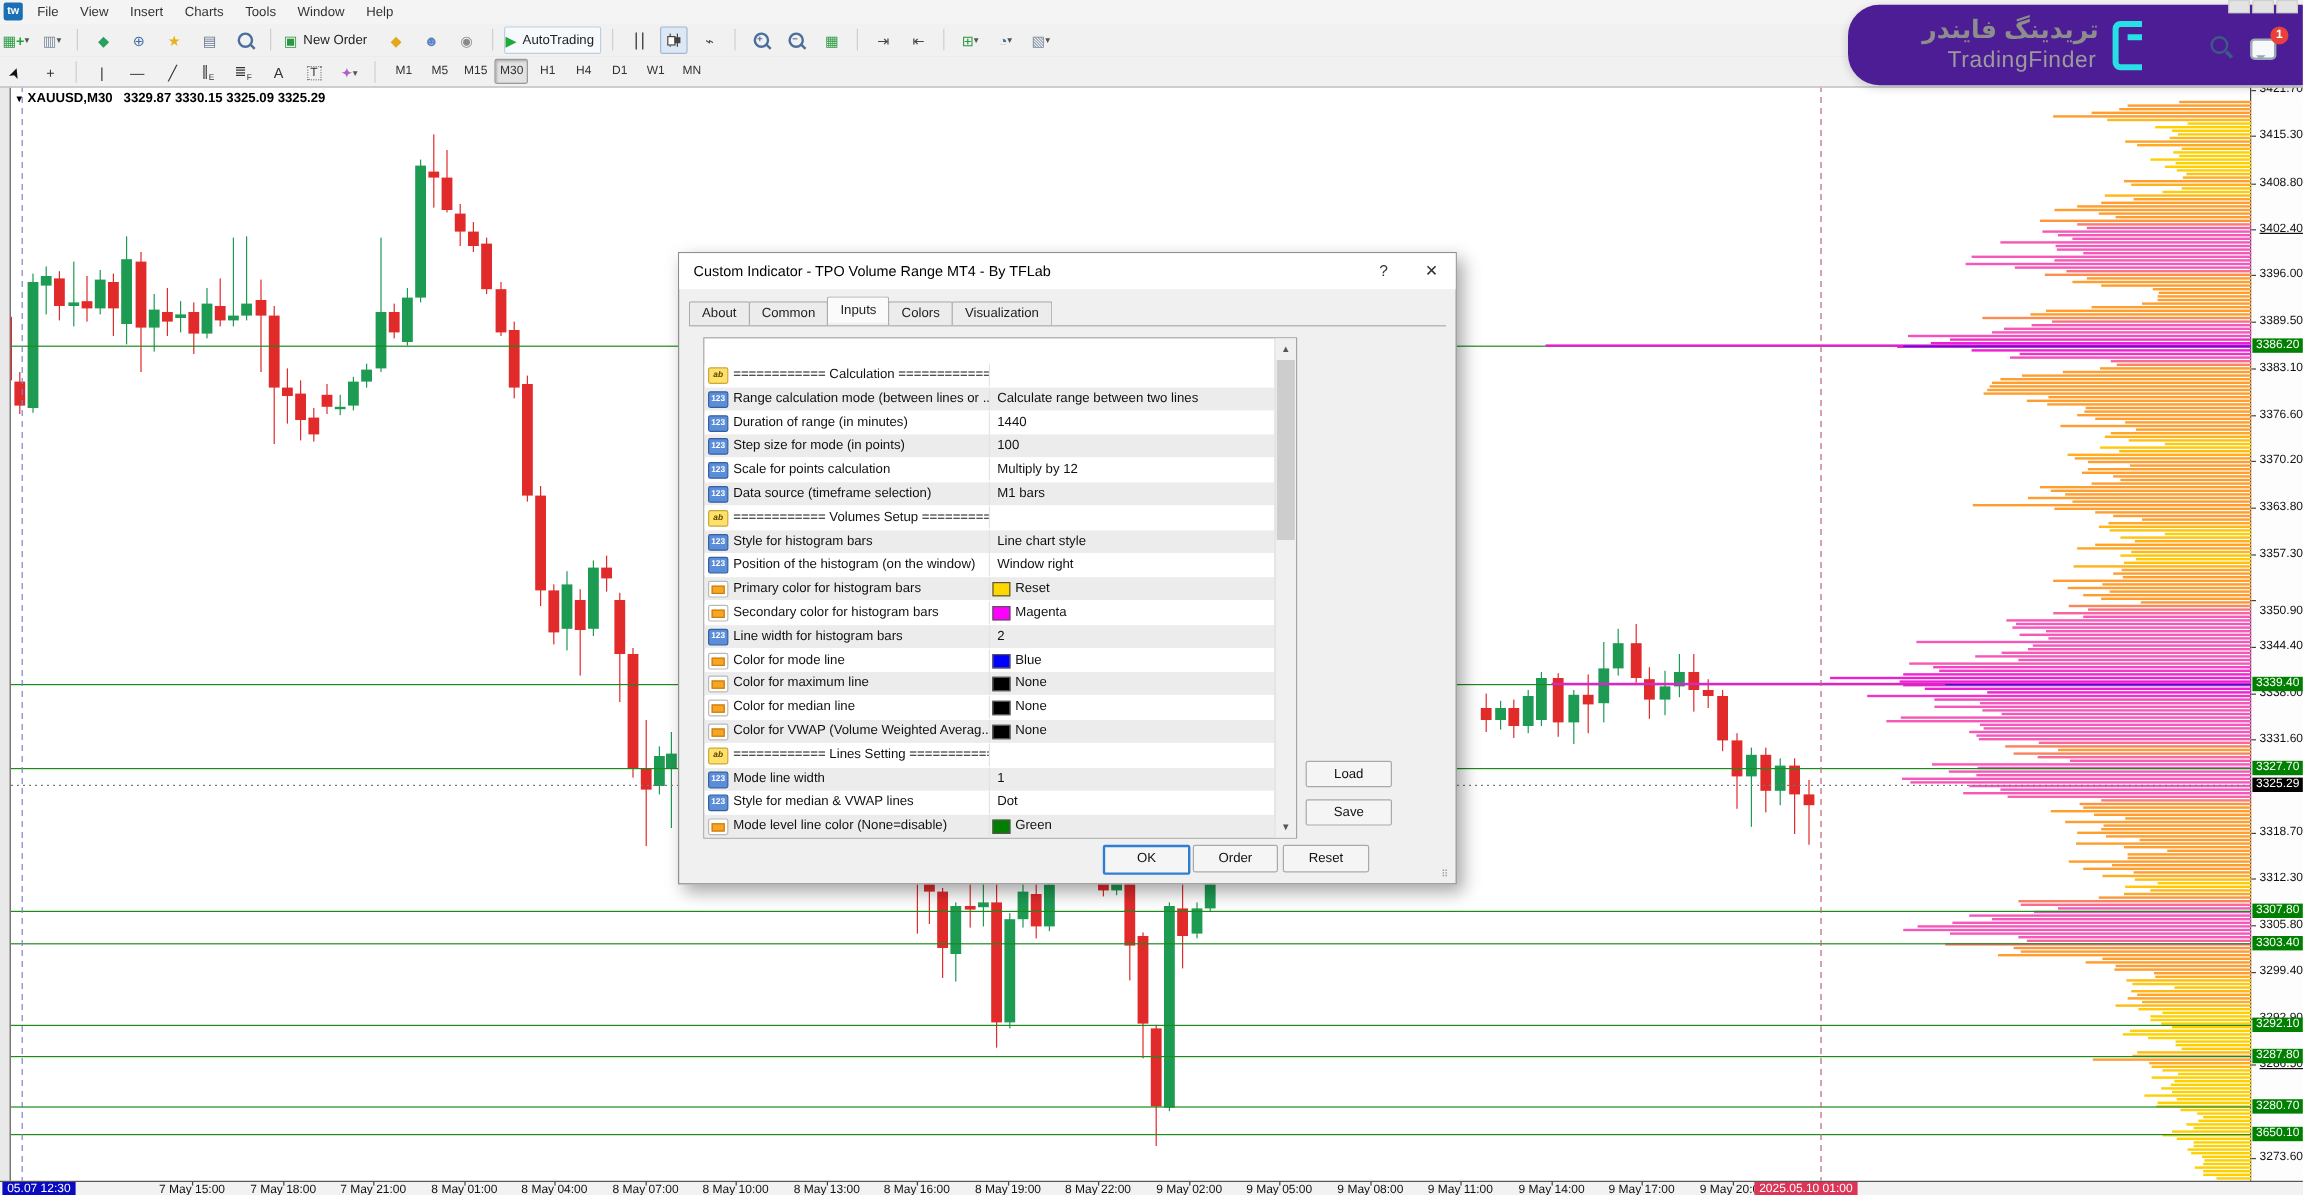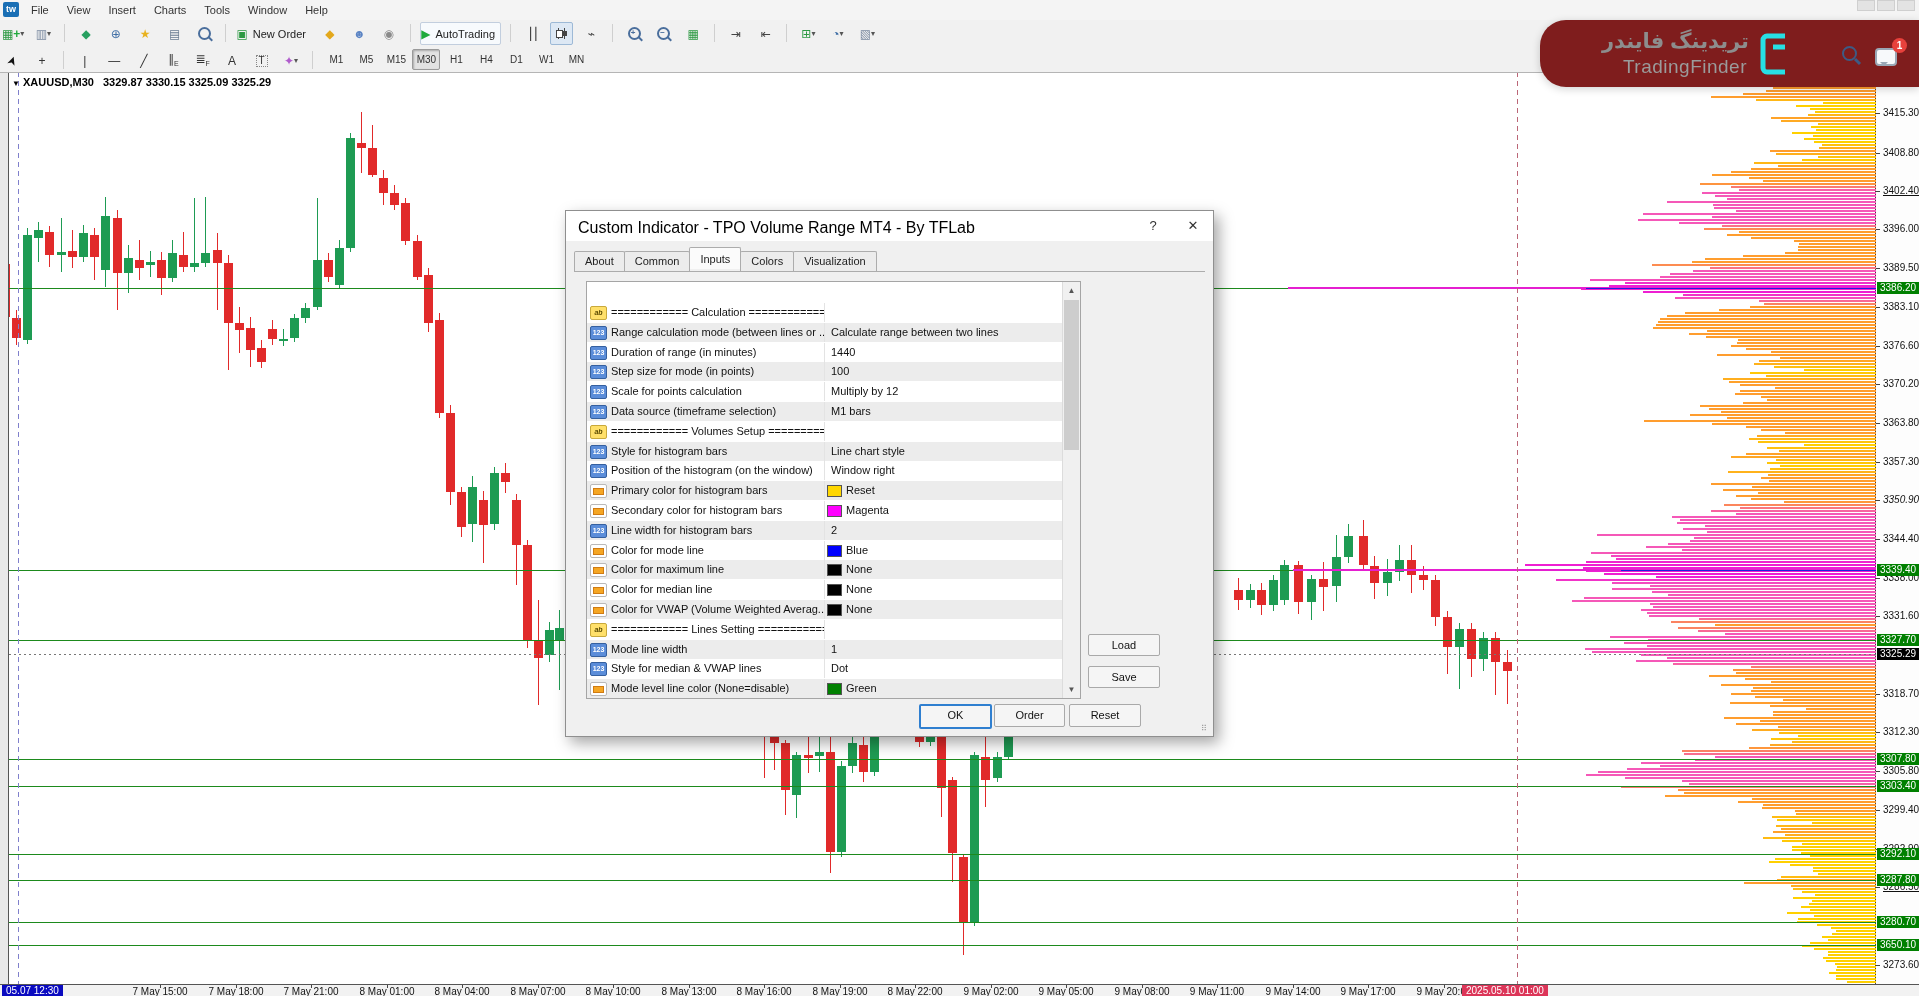--- a/index.html
+++ b/index.html
@@ -33,34 +33,34 @@
   .plevel{position:absolute;left:1px;font-size:10px;color:#fff;padding:0 3px 1px 3px;white-space:nowrap;}
   .ttick{position:absolute;top:1px;font-size:10px;color:#111;white-space:nowrap;transform:translateX(-50%);}
   .ttick-dash{position:absolute;top:0;width:1px;height:3px;background:#444;}
   .tspecial{position:absolute;top:0;font-size:10px;color:#fff;padding:0 4px 1px 4px;white-space:nowrap;}
   #symbolbar{left:3px;top:4px;font-size:11px;font-weight:bold;color:#000;z-index:4;}
   .candle{position:absolute;}
   .hline{position:absolute;height:1px;z-index:3;}
   .vline{position:absolute;width:1px;z-index:3;}
   .profrow{position:absolute;z-index:1;}
   
-  #wmcard{left:1540px;top:20px;width:379px;height:67px;background:#7f1d1d;border-radius:26px 0 0 26px;box-shadow:0 2px 8px rgba(0,0,0,.18);z-index:40;}
+  #wmcard{left:1540px;top:4px;width:379px;height:67px;background:#4c1d95;border-radius:26px 0 0 26px;box-shadow:0 2px 8px rgba(0,0,0,.18);z-index:40;}
   #wm-fa{position:absolute;right:170px;top:9px;font-size:21px;color:#8d8d8d;font-weight:bold;direction:rtl;}
   #wm-en{position:absolute;right:172px;top:36px;font-size:19px;color:#9b9b9b;letter-spacing:.5px;}
   #wm-logo{position:absolute;right:128px;top:10px;}
   #wm-search{position:absolute;right:62px;top:26px;width:11px;height:11px;border:2.5px solid #3d5b85;border-radius:50%;}
   #wm-search:after{content:"";position:absolute;width:7px;height:3px;background:#3d5b85;transform:rotate(45deg);right:-6px;bottom:-4px;}
   #wm-chat{position:absolute;right:22px;top:28px;width:18px;height:14px;border:2px solid #9aa7b5;border-radius:4px;background:#f7f9fb;}
   #wm-chat:after{content:"";position:absolute;left:3px;bottom:-6px;border:4px solid transparent;border-top-color:#9aa7b5;}
   #wm-badge{position:absolute;right:12px;top:18px;width:15px;height:15px;background:#e8413c;border-radius:50%;color:#fff;font-size:10px;line-height:15px;text-align:center;font-weight:bold;}
   
   #dialog{left:565px;top:210px;width:647px;height:525px;background:#f0f0f0;border:1px solid #8f8f8f;
     box-shadow:5px 6px 14px rgba(0,0,0,.35);z-index:30;font-size:11px;}
   #dlg-title{position:absolute;left:0;top:0;right:0;height:30px;background:#ffffff;}
-  #dlg-title span.t{position:absolute;left:12px;top:8px;font-size:16px;color:#000;}
+  #dlg-title span.t{position:absolute;left:12px;top:8px;font-size:12px;color:#000;}
   .dlg-sysbtn{position:absolute;top:0;width:40px;height:30px;text-align:center;line-height:30px;font-size:13px;color:#333;}
   #dlg-tabs{position:absolute;left:8px;top:38px;height:22px;}
   .dtab{display:inline-block;padding:3px 10px 4px 10px;font-size:11px;color:#222;border:1px solid #acacac;border-bottom:none;background:#ececec;margin-right:-1px;border-radius:2px 2px 0 0;position:relative;}
   .dtab.active{background:#fbfbfb;padding-top:5px;top:-2px;z-index:2;}
   #dlg-tabline{position:absolute;left:8px;right:8px;top:60px;height:1px;background:#acacac;}
   #dlg-table{position:absolute;left:20px;top:70px;width:493px;height:416px;background:#fff;border:1px solid #a5a5a5;overflow:hidden;}
   .thead{position:absolute;left:0;top:0;width:100%;height:20px;background:#fbfbfb;border-bottom:1px solid #d9d9d9;font-size:11px;color:#222;}
   .trow{position:absolute;left:0;width:475px;height:19px;font-size:11px;color:#111;}
   .trow .c1{position:absolute;left:0;top:0;width:237px;height:19px;border-right:1px solid #e3e3e3;overflow:hidden;white-space:nowrap;}
   .trow .c2{position:absolute;left:238px;top:0;right:0;height:19px;overflow:hidden;white-space:nowrap;}
@@ -753,21 +753,21 @@
     <div class="ptick" style="top: 229px;">3383.10</div>
     <div class="ptick-dash" style="top: 274px;"></div>
     <div class="ptick" style="top: 268px;">3376.60</div>
     <div class="ptick-dash" style="top: 312px;"></div>
     <div class="ptick" style="top: 306px;">3370.20</div>
     <div class="ptick-dash" style="top: 351px;"></div>
     <div class="ptick" style="top: 345px;">3363.80</div>
     <div class="ptick-dash" style="top: 390px;"></div>
     <div class="ptick" style="top: 384px;">3357.30</div>
     <div class="ptick-dash" style="top: 428px;"></div>
-    <div class="ptick" style="top: 422px; font-style: italic;">3350.90</div>
+    <div class="ptick" style="top: 432px;">3350.90</div>
     <div class="ptick-dash" style="top: 467px;"></div>
     <div class="ptick" style="top: 461px;">3344.40</div>
     <div class="ptick-dash" style="top: 506px;"></div>
     <div class="ptick" style="top: 500px;">3338.00</div>
     <div class="ptick-dash" style="top: 544px;"></div>
     <div class="ptick" style="top: 538px;">3331.60</div>
     <div class="ptick-dash" style="top: 622px;"></div>
     <div class="ptick" style="top: 616px;">3318.70</div>
     <div class="ptick-dash" style="top: 660px;"></div>
     <div class="ptick" style="top: 654px;">3312.30</div>

